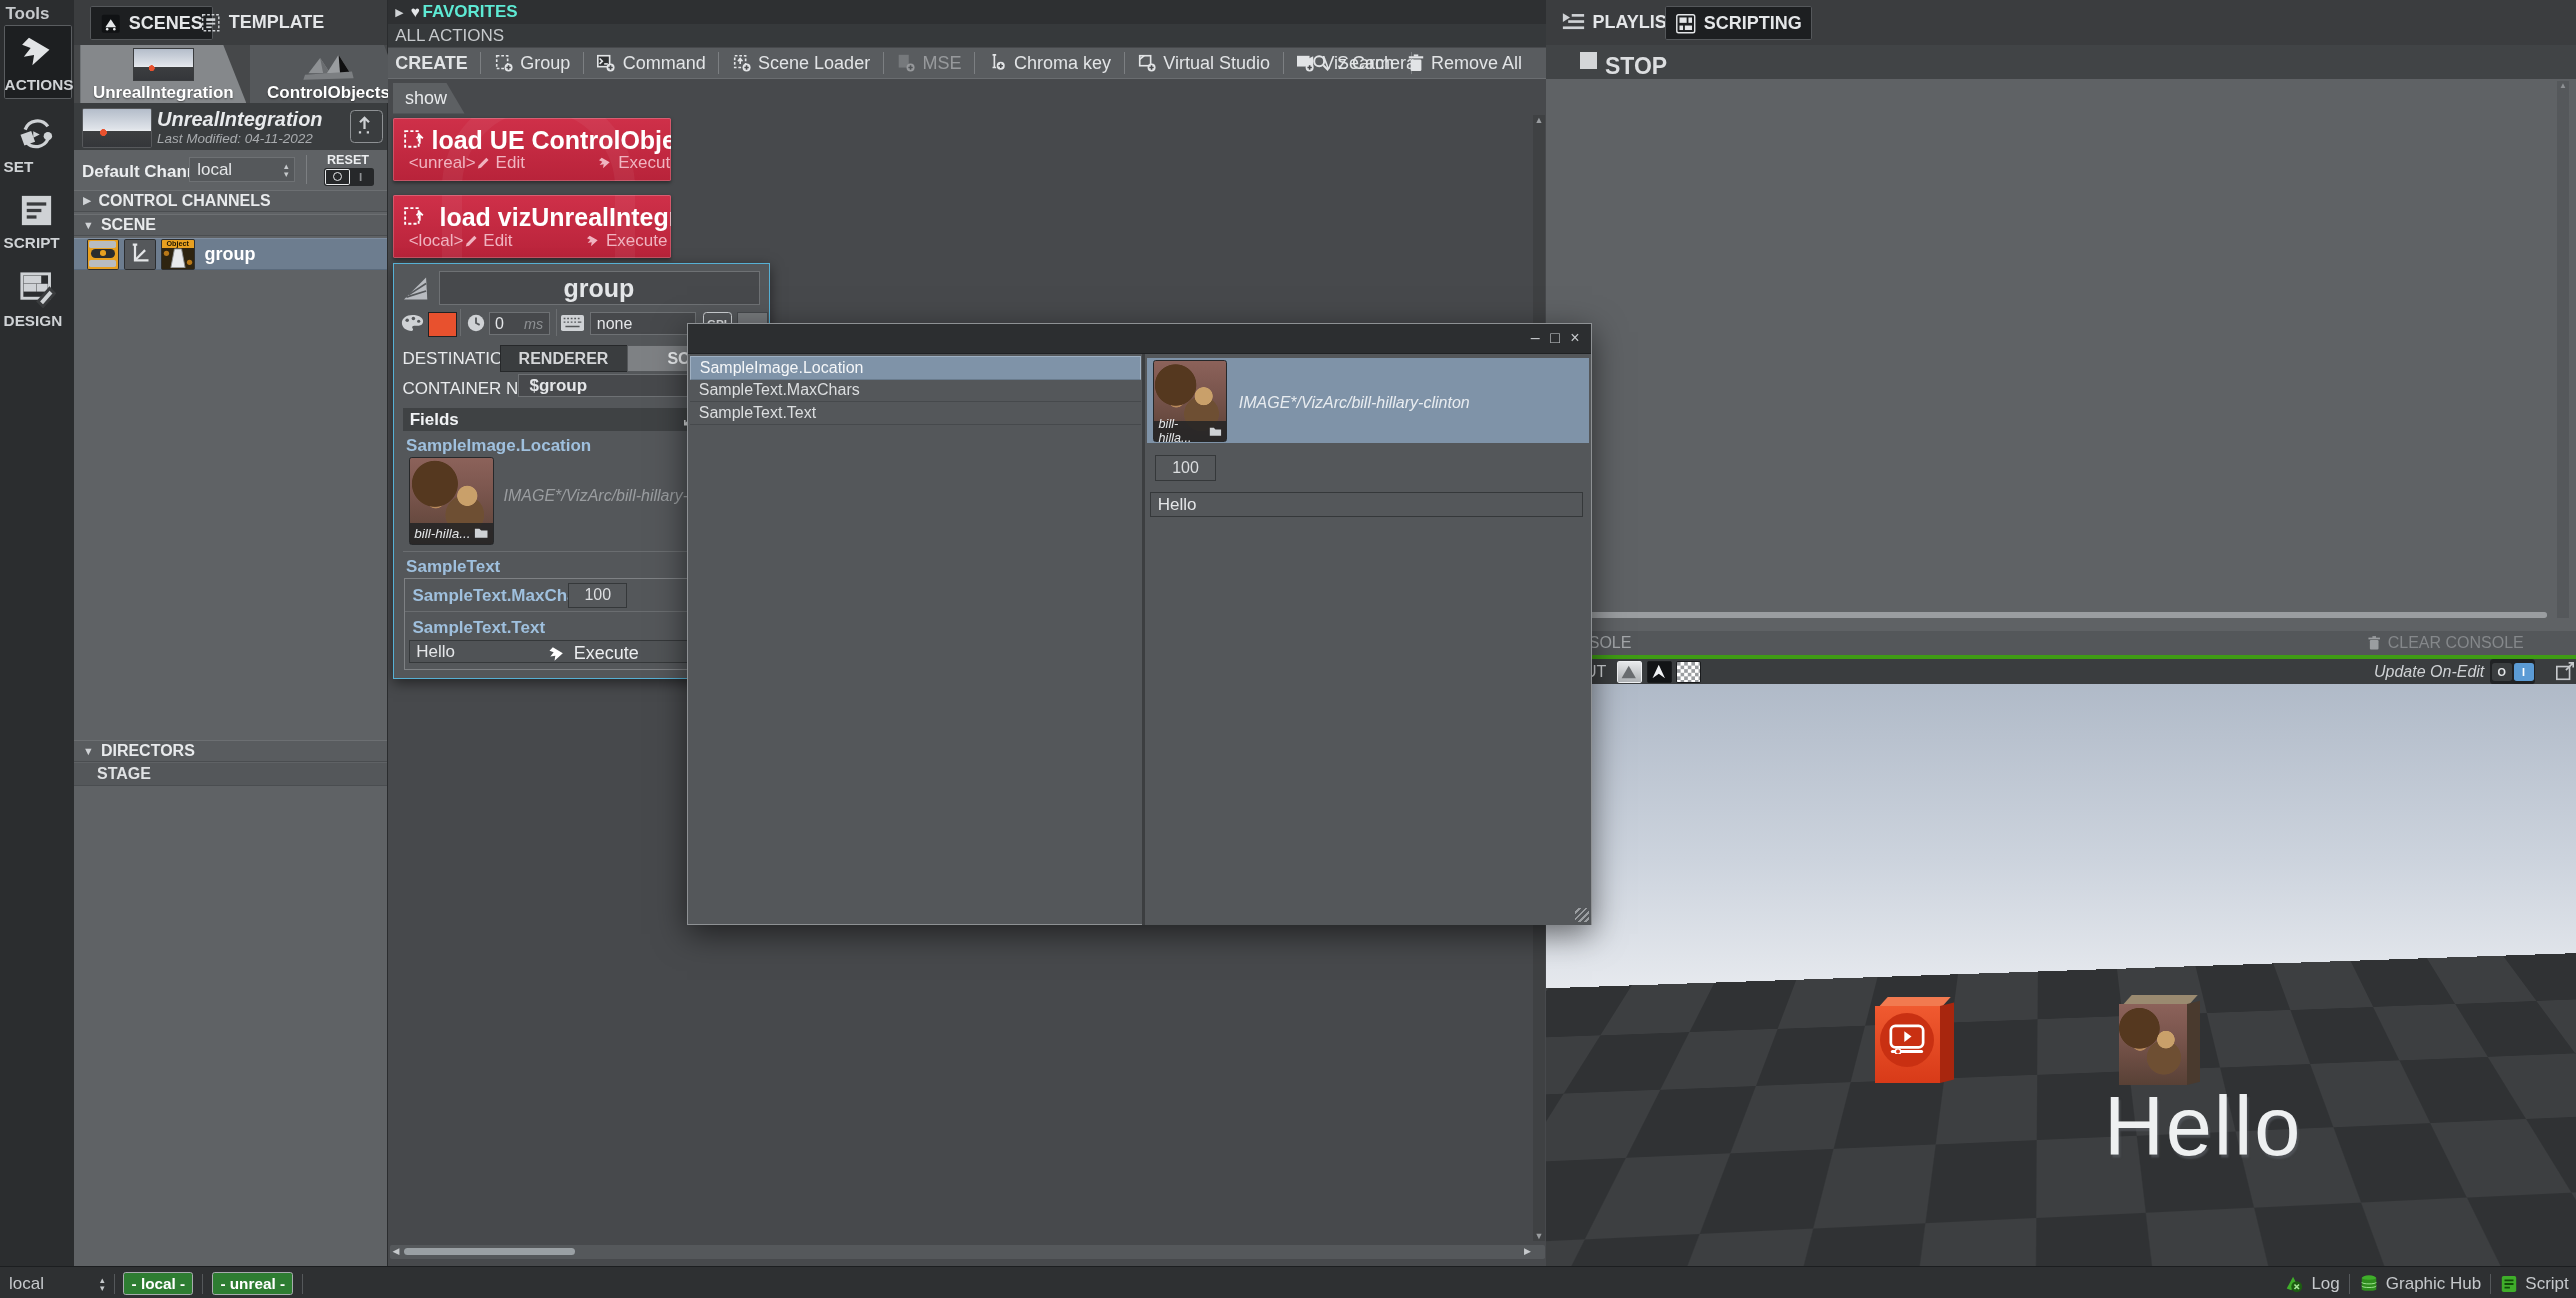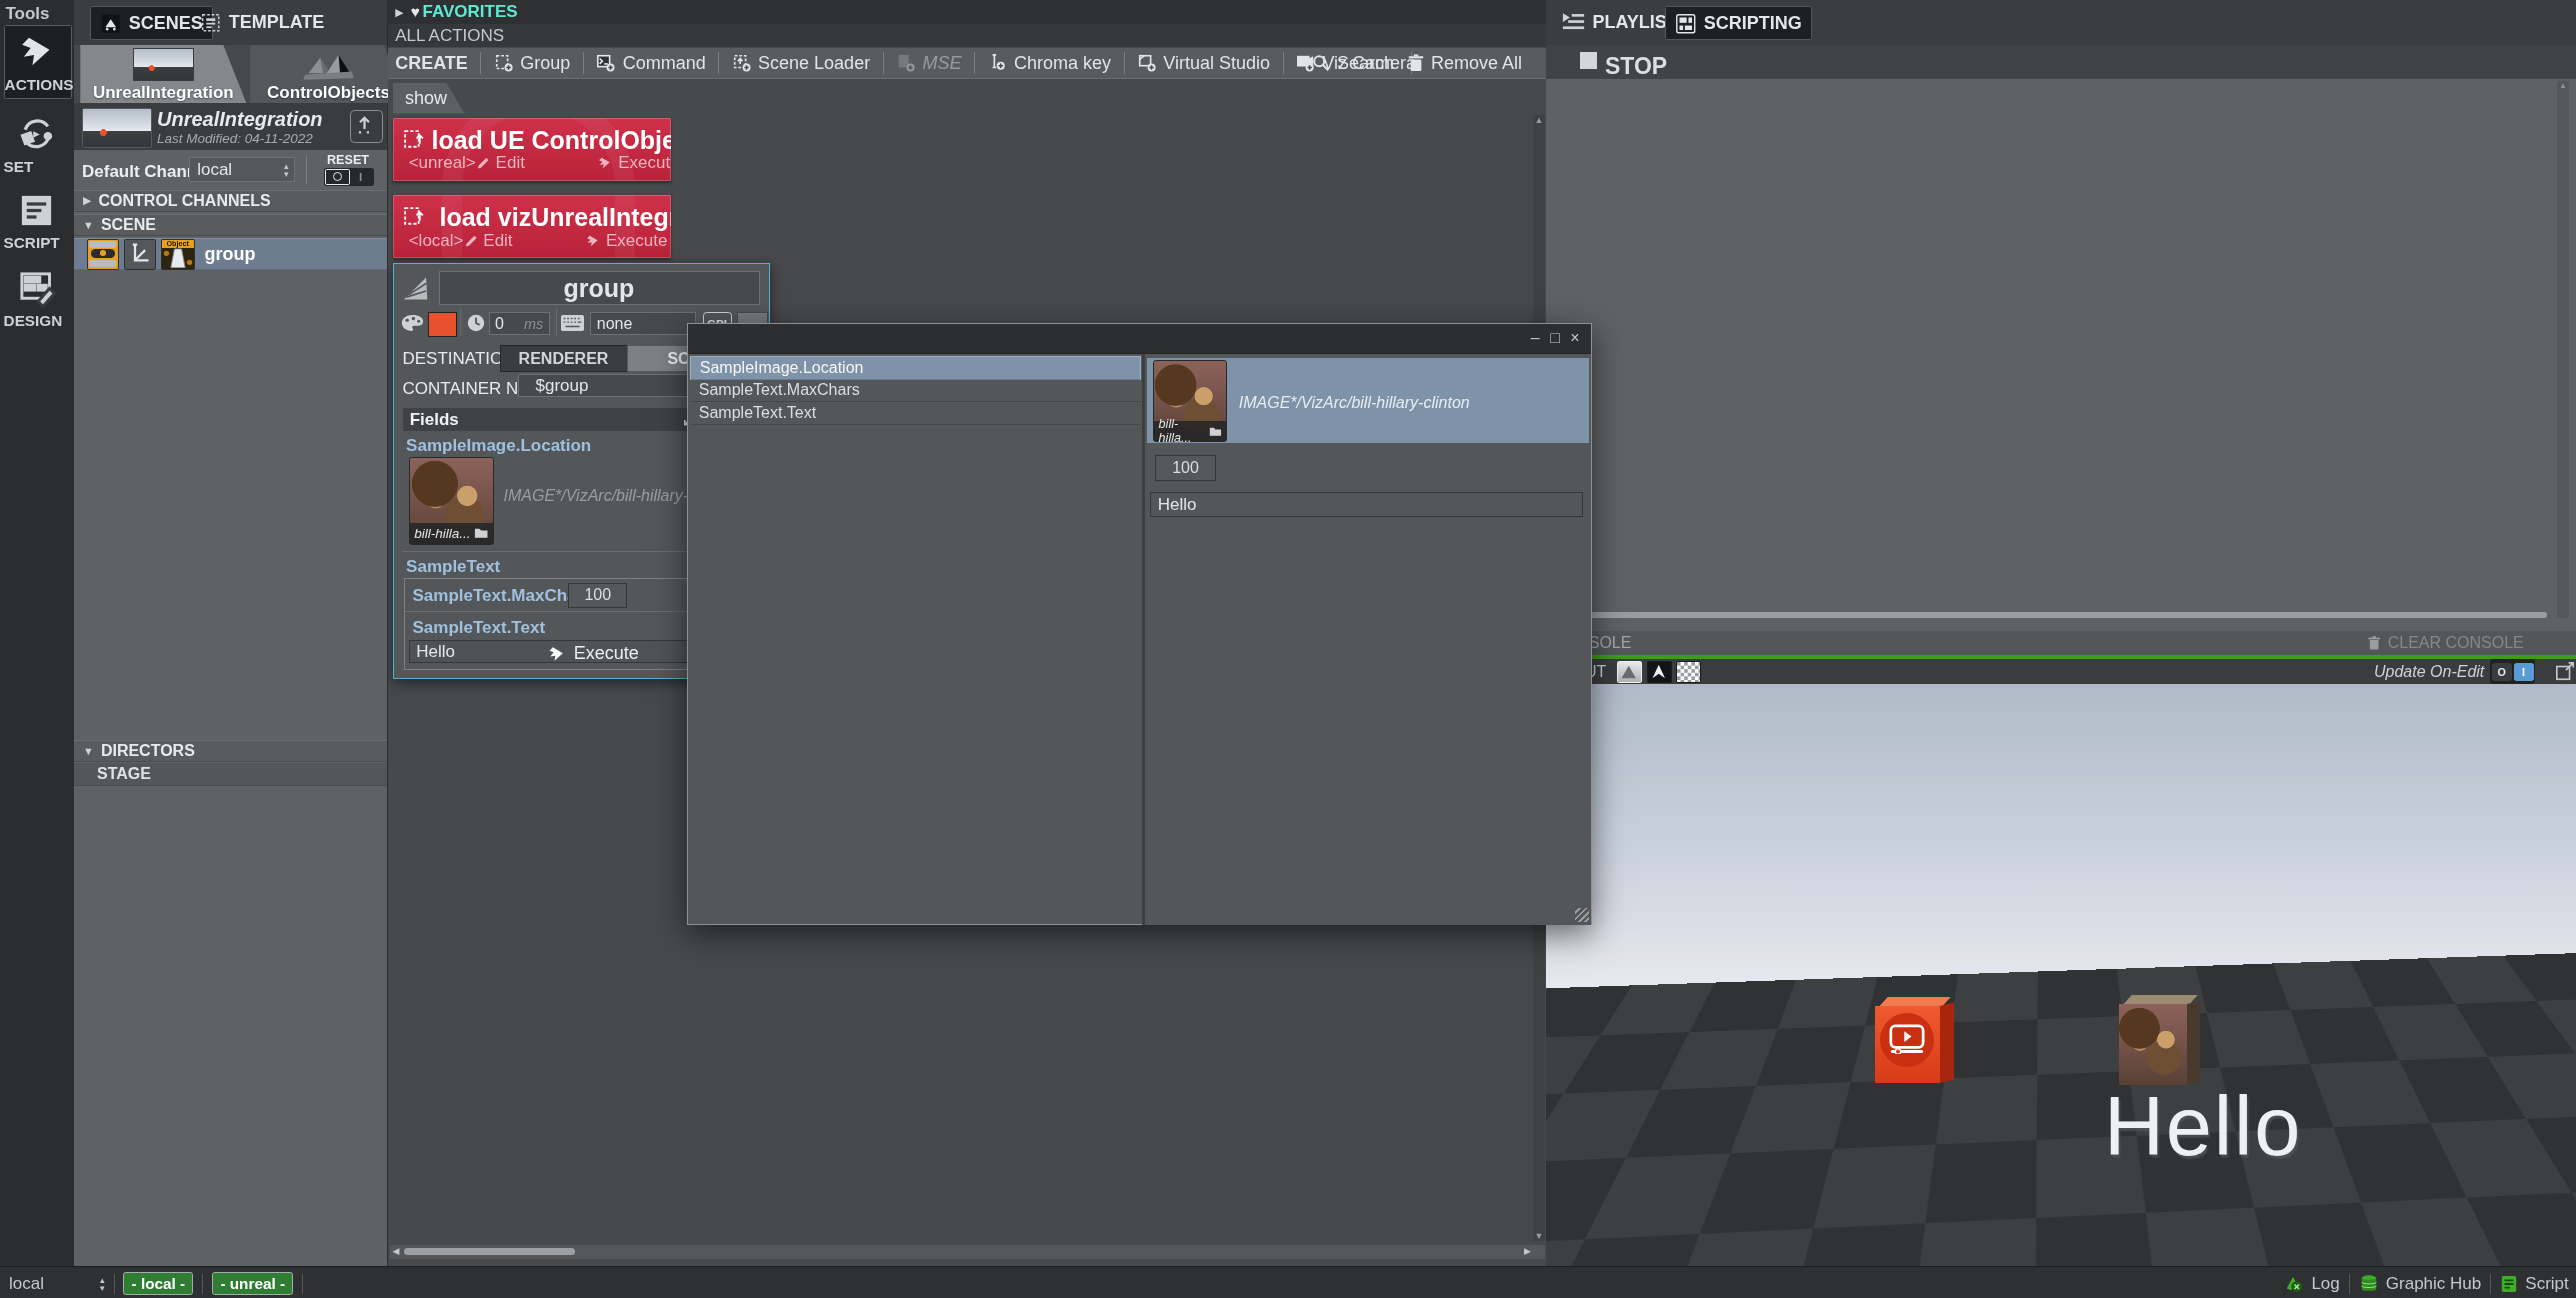--- a/index.html
+++ b/index.html
@@ -291,21 +291,21 @@
       <span class="tb-item">
         <svg width="20" height="20" viewBox="0 0 22 22" fill="none" stroke="#e2e4e6" stroke-width="1.8">
           <rect x="3" y="3" width="12" height="13" stroke-dasharray="3 2"></rect>
             <path d="M9 6 L9 12 M6.5 9 L9 6 L11.5 9"></path>
             <circle cx="16" cy="16" r="4.4" fill="#e2e4e6" stroke="none"></circle>
             <path d="M16 13.6 L16 18.4 M13.6 16 L18.4 16" stroke="#47494c"></path>
           </svg>
         <span>Scene Loader</span>
       </span>
       <span class="tsep"></span>
-      <span class="tb-item" style="opacity:.45;font-style:italic;">
+      <span class="tb-item" style="opacity:.45;">
         <svg width="20" height="20" viewBox="0 0 22 22" fill="none" stroke="#e2e4e6" stroke-width="1.8">
           <rect x="3" y="2" width="11" height="14" fill="#9a9da0" stroke="none"></rect>
             <circle cx="16" cy="16" r="4.4" fill="#e2e4e6" stroke="none"></circle>
             <path d="M16 13.6 L16 18.4 M13.6 16 L18.4 16" stroke="#47494c"></path>
           </svg>
         <span>MSE</span>
       </span>
       <span class="tsep"></span>
       <span class="tb-item">
         <svg width="20" height="20" viewBox="0 0 22 22" fill="none" stroke="#e2e4e6" stroke-width="1.8">
@@ -470,21 +470,21 @@
 
       <div class="abs" style="left:9px;top:85px;font-size:17px;color:#e8eaec;">DESTINATION:</div>
       <div class="abs b" style="left:106px;top:81px;width:126px;height:25px;background:#3a3d3f;border:0.9px solid #26282a;display:flex;align-items:center;justify-content:center;font-size:16px;color:#d4d6d8;">
         <span>RENDERER</span>
       </div>
       <div class="abs b" style="left:233px;top:81px;width:135px;height:25px;background:#7e8184;border:0.9px solid #55585b;display:flex;align-items:center;justify-content:center;font-size:16px;color:#eceef0;">
         <span>SCENE</span>
       </div>
 
       <div class="abs" style="left:9px;top:115px;font-size:17px;color:#e8eaec;">CONTAINER NAME</div>
-      <div class="inp" style="position:absolute;left:124px;top:110px;width:244px;height:23px;padding-left:17px;font-size:17px;">
+      <div class="inp" style="position:absolute;left:124px;top:110px;width:244px;height:23px;padding-left:11px;font-size:17px;font-weight:bold;">
         <span>$group</span>
       </div>
 
       <div class="abs row" style="left:9px;top:144px;width:359px;height:23px;background:#3f4244;padding:0 7.2px;box-sizing:border-box;">
         <span class="b" style="font-size:17px;color:#f0f2f4;">Fields</span>
         <span class="row" style="margin-left:auto;gap:5.4px;font-size:15.3px;color:#d4d6d8;">
           <svg width="14.4" height="14.4" viewBox="0 0 16 16" fill="none" stroke="#d4d6d8" stroke-width="1.8">
             <path d="M2 14 L14 2 M9 2 L14 2 L14 7 M7 14 L2 14 L2 9"></path>
             </svg>
           <span>Expand</span>

